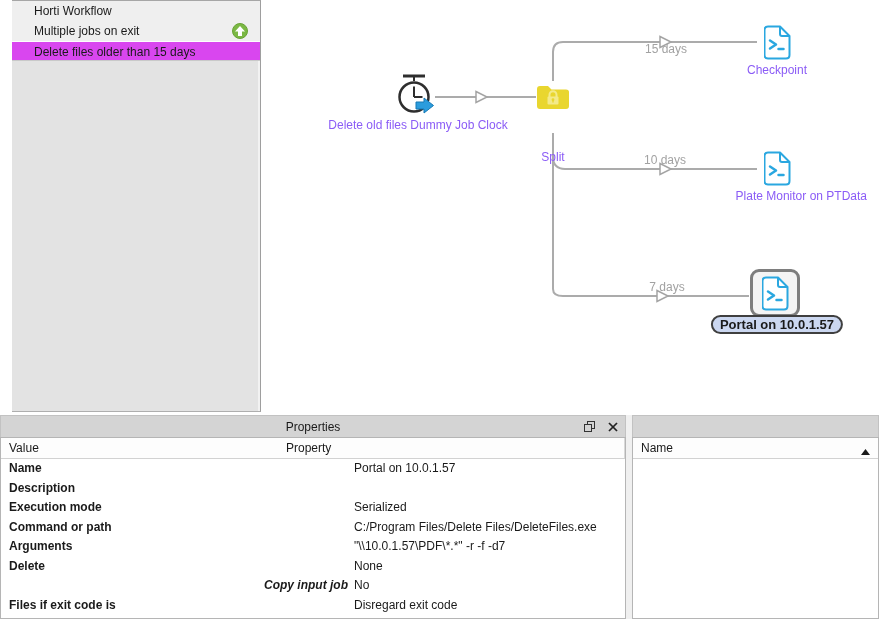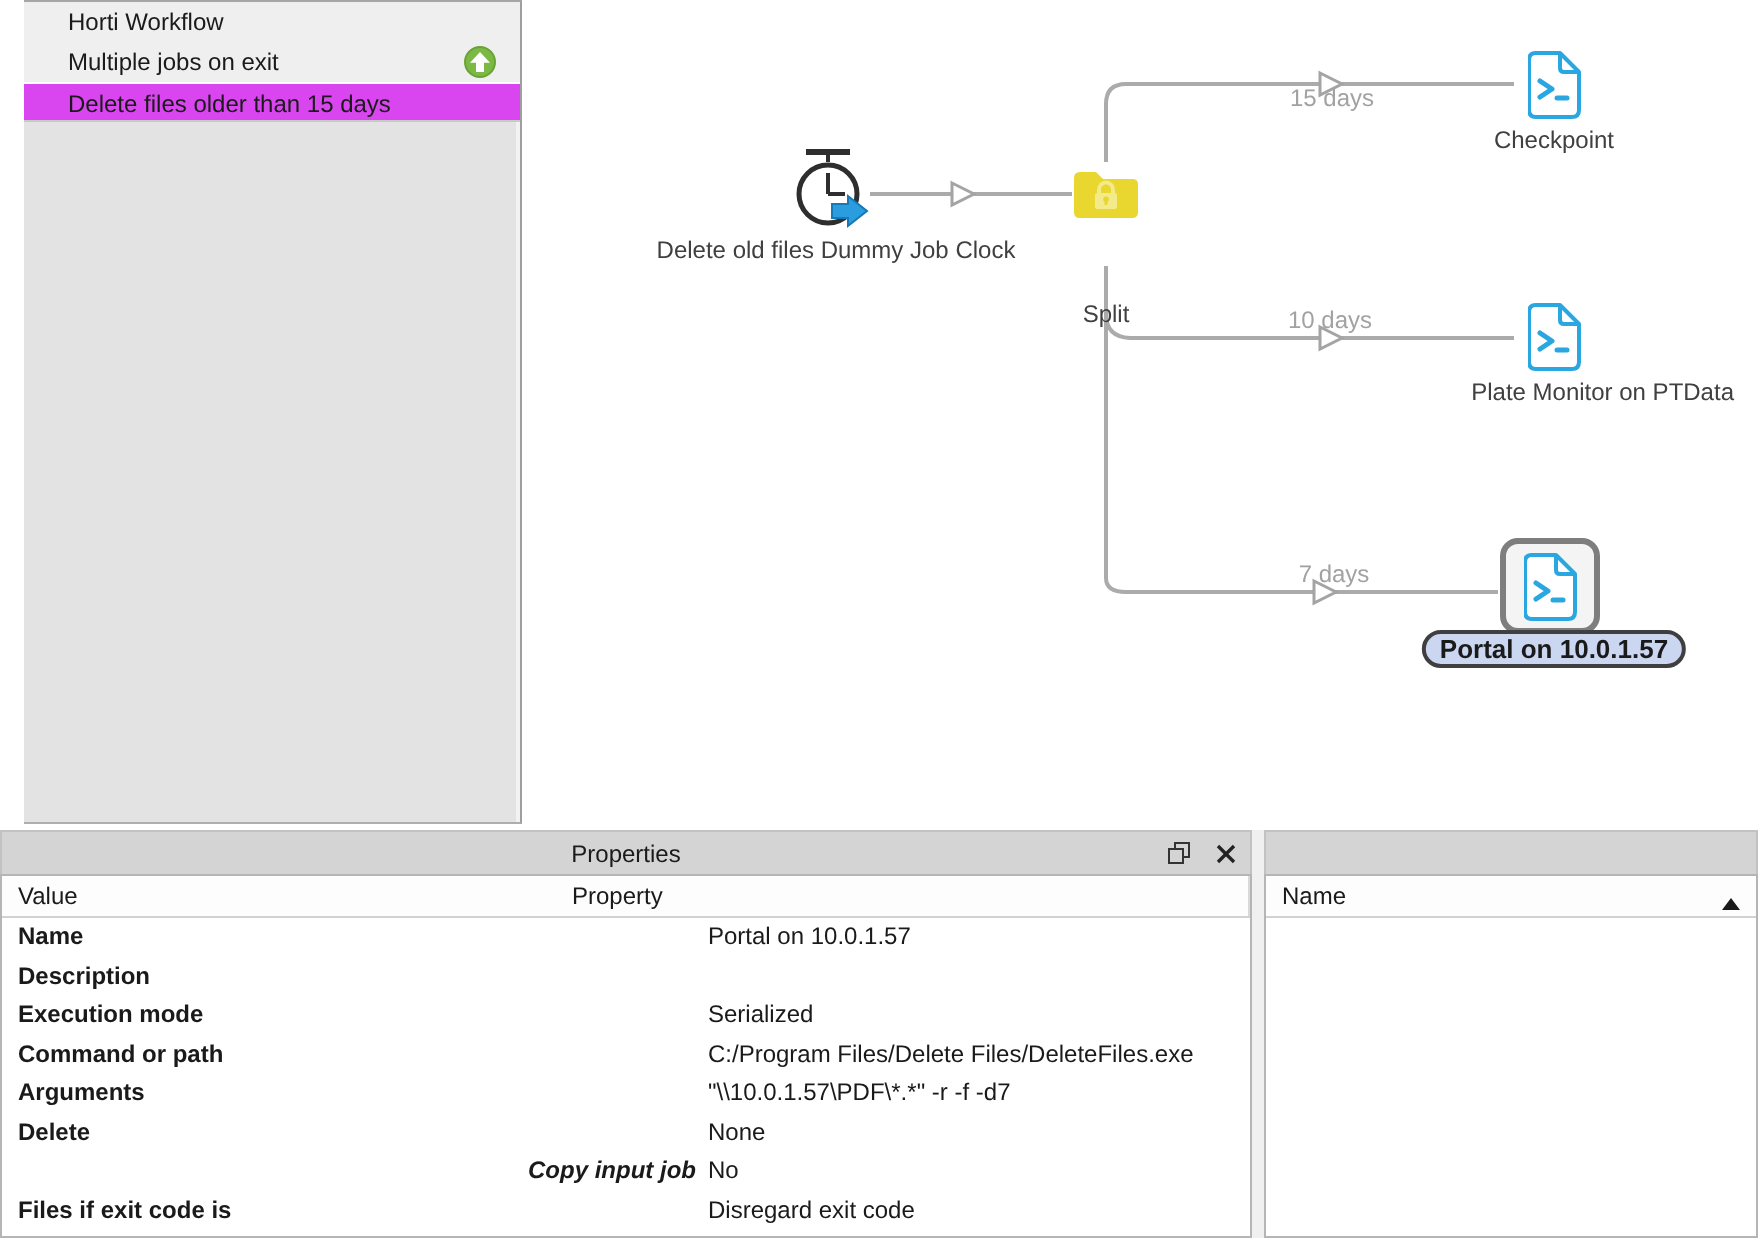--- a/index.html
+++ b/index.html
@@ -12,21 +12,21 @@
   .sidebar { width:249px; height:412px; background:#e3e3e3; border-top:1px solid #a6a6a6;
     border-right:1px solid #9e9e9e; border-bottom:1px solid #aeaeae; box-shadow:inset -2px 0 0 #f2f2f2;margin-left:12px; }
   .srow { height:20px; line-height:20px; padding-left:22px; background:#efefef; position:relative; }
   .srow.selected { background:#d946ef; border-top:1px solid #fdfdfd; border-bottom:1px solid #c9c9c9; }
   .green-ic { position:absolute; right:12px; top:2px; width:16px; height:16px; }
   .sidebar-rest { height:100%; }
 
   .canvas { position:relative; flex:1; background:#ffffff; overflow:hidden; }
   .edges { position:absolute; left:0; top:0; }
   .node { position:absolute; }
-  .nlabel { position:absolute; text-align:center; color:#404040; }
+  .nlabel { position:absolute; text-align:center; color:#8b5cf6; }
   .elabel { position:absolute; transform:translateX(-50%); color:#a2a2a2; }
   .sel-box { position:absolute; left:489px; top:269px; width:50px; height:48px;
     border:3px solid #7e7e7e; border-radius:9px; background:#f4f4f4;
     display:flex; align-items:center; justify-content:center; }
   .pill { position:absolute; left:516px; top:315px; transform:translateX(-50%);
     background:#cbd7f0; border:2px solid #3f3f3f; border-radius:10px;
     font-weight:bold; font-size:13px; padding:0 7px; height:19px; line-height:16px; white-space:nowrap; }
 
   
   .bottom { height:204px; display:flex; background:#7dd3fc; }

